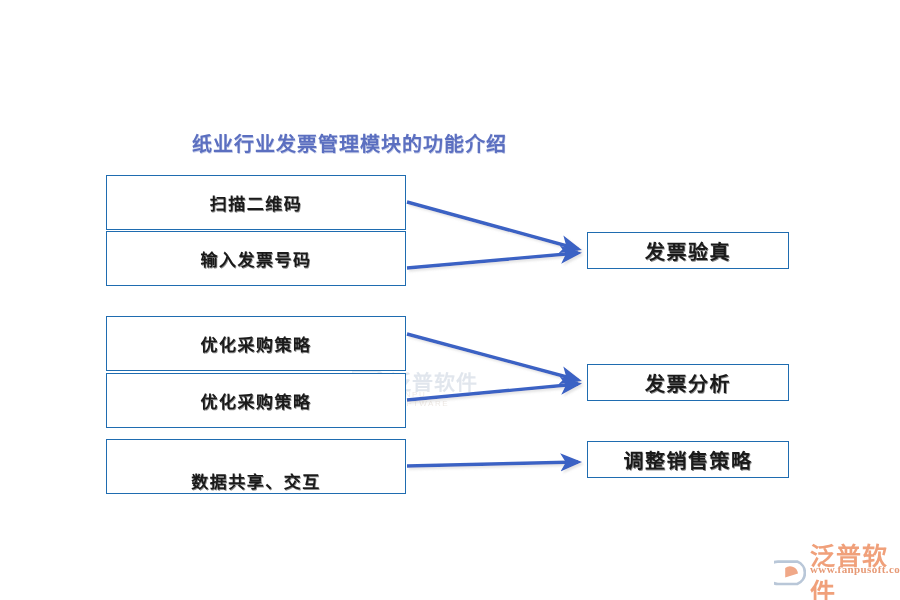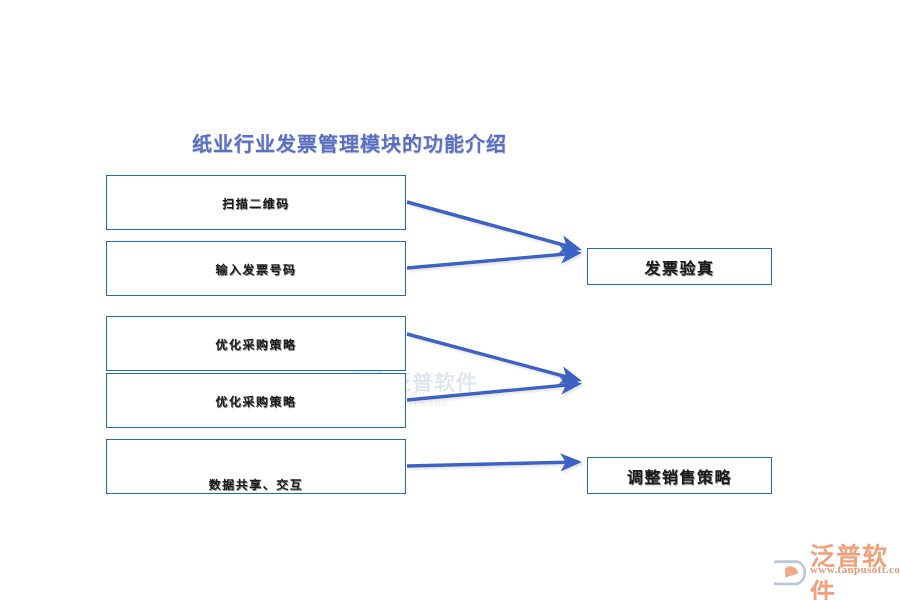--- a/index.html
+++ b/index.html
@@ -37,32 +37,31 @@
     align-items:center;
     justify-content:center;
     color:#1a1a1a;
     font-weight:700;
     text-shadow:0.7px 0.7px 0.4px rgba(0,0,0,.45);
   }
   .box-left{
     left:106px;
     width:300px;
     height:55px;
-    font-size:12px;
+    font-size:17px;
     letter-spacing:1.5px;
   }
   .box-right{
     left:587px;
-    width:185px;
+    width:202px;
     height:37px;
-    font-size:16px;
+    font-size:20px;
     letter-spacing:1.5px;
-    margin-top:16px;
   }
-  .lb0{top:175px;} .lb1{top:241px;} .lb2{top:316px;align-items:center;}
+  .lb0{top:175px;} .lb1{top:231px;} .lb2{top:316px;align-items:center;}
   .lb3{top:373px;} .lb4{top:439px;align-items:flex-end;}
   .rb0{top:232px;} .rb1{top:364px;} .rb2{top:441px;}
 
   
   #arrows{position:absolute;left:0;top:0;width:900px;height:600px;pointer-events:none;}
 
   
   .wm{
     position:absolute;
     display:flex;
@@ -144,20 +143,23 @@
   <div class="box box-left lb3">
     <span>优化采购策略</span>
   </div>
   <div class="box box-left lb4">
     <span>数据共享、交互</span>
   </div>
 
   <div class="box box-right rb0">
     <span>发票验真</span>
   </div>
+  <div class="box box-right rb1">
+    <span>发票分析</span>
+  </div>
   <div class="box box-right rb2">
     <span>调整销售策略</span>
   </div>
 
   <div class="wm wm-logo">
     <svg class="wm-mark" viewBox="0 0 40 36">
       <path d="M5 5 L29 5 A15 15 0 0 1 29 33 L5 33 A2 2 0 0 1 5 5 Z" fill="none" stroke="#b9c7d8" stroke-width="3.4"></path>
       <path d="M14 13 A10 10 0 0 1 30 20 L14 25 Z" fill="#f0a888"></path>
     </svg>
     <span class="wm-text">泛普软件</span>

